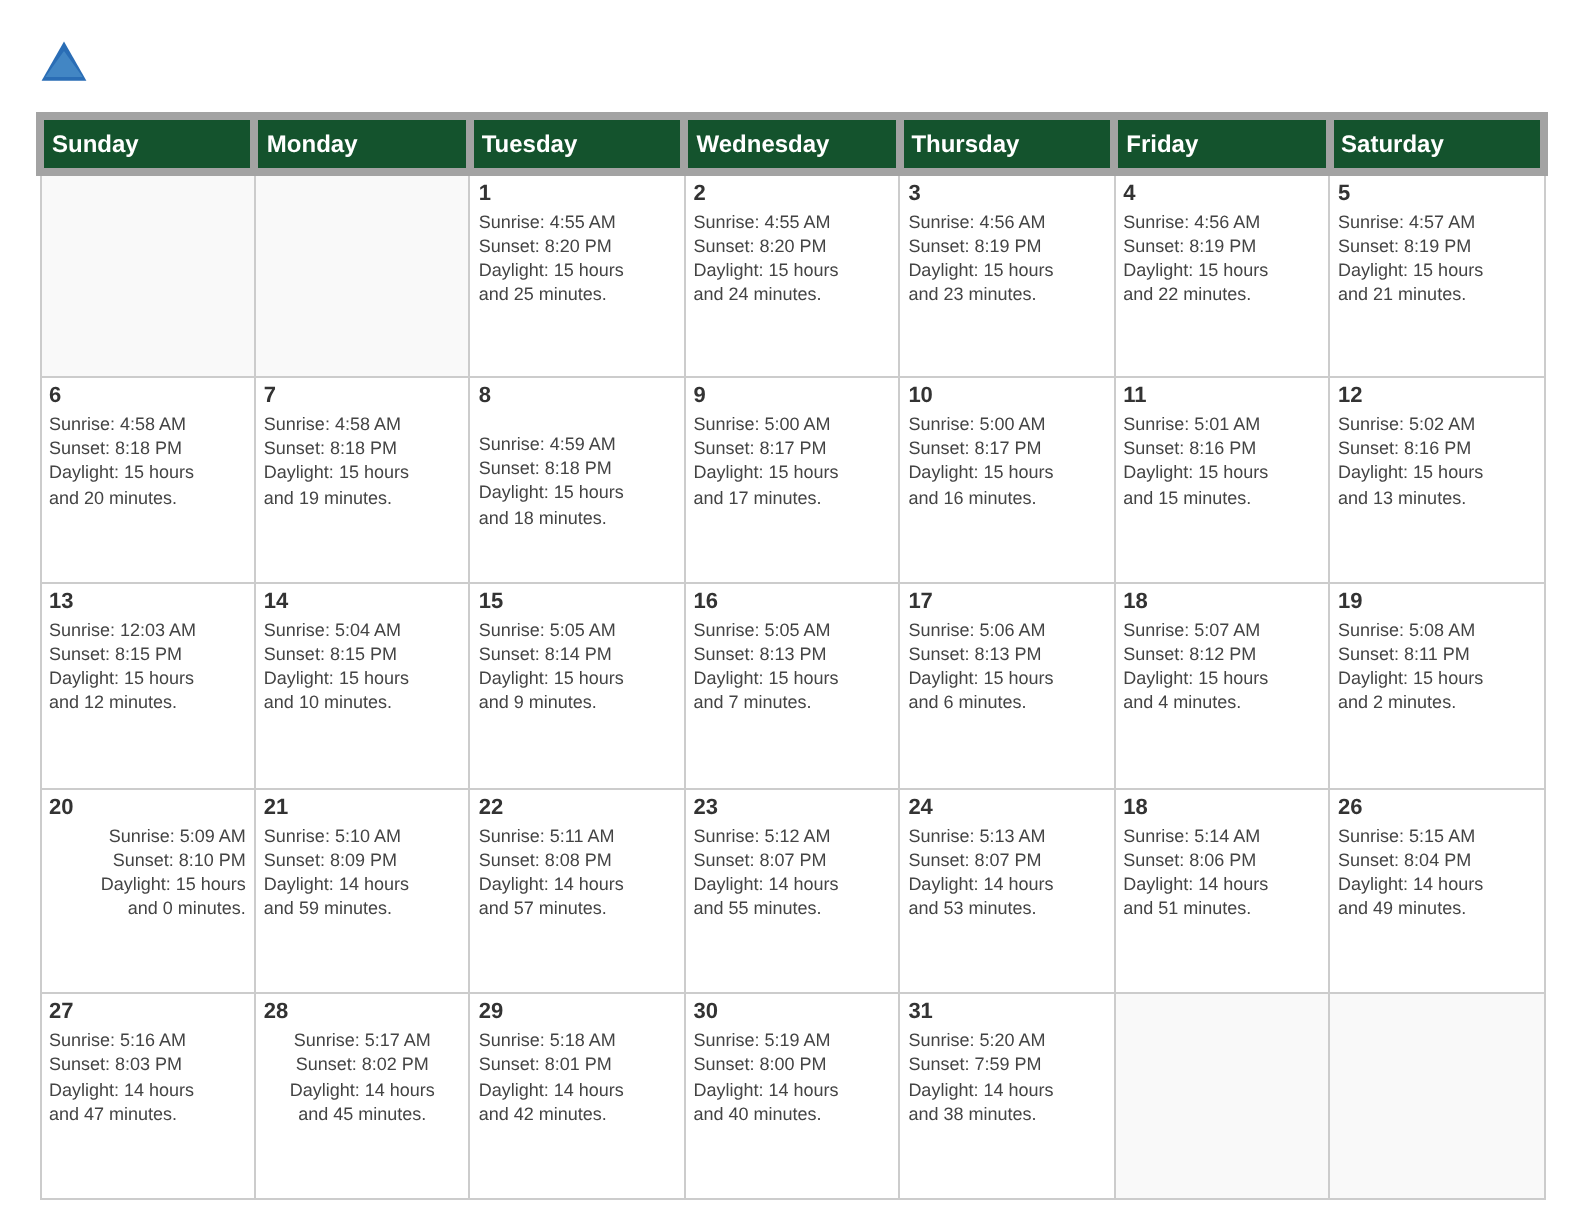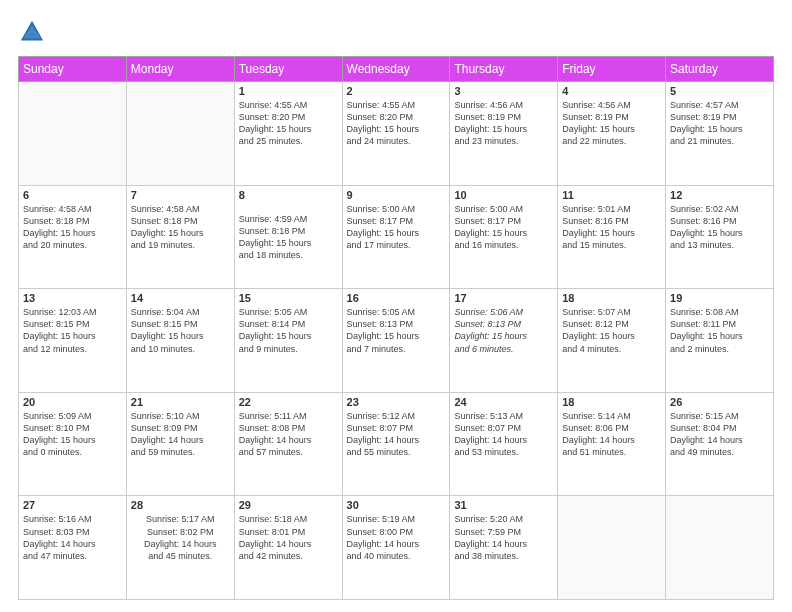--- a/index.html
+++ b/index.html
@@ -61,27 +61,27 @@
       color: #555;
     }
     .calendar {
       flex: 1;
       border: 1px solid #ccc;
       border-collapse: collapse;
       width: 100%;
       table-layout: fixed;
     }
     .calendar th {
-      background-color: #d946ef;
+      background-color: #14532d;
       color: #fff;
       font-size: 12px;
-      font-weight: normal;
+      font-weight: bold;
       padding: 5px 4px;
       text-align: left;
-      border: 1px solid #a3a3a3;
+      border: 4px solid #a3a3a3;
     }
     .calendar td {
       border: 1px solid #ccc;
       vertical-align: top;
       padding: 3px 4px;
       font-size: 9.5px;
       color: #333;
       background: #fff;
       height: 88px;
     }
@@ -249,21 +249,21 @@
           </td>
           <td>
             <span class="day-num">16</span>
             <div class="cell-text" style="white-space: pre-line;">Sunrise: 5:05 AM
 Sunset: 8:13 PM
 Daylight: 15 hours
 and 7 minutes.</div>
           </td>
           <td>
             <span class="day-num">17</span>
-            <div class="cell-text" style="white-space: pre-line; font-style: italic;">Sunrise: 5:06 AM
+            <div class="cell-text" style="white-space: pre-line;">Sunrise: 5:06 AM
 Sunset: 8:13 PM
 Daylight: 15 hours
 and 6 minutes.</div>
           </td>
           <td>
             <span class="day-num">18</span>
             <div class="cell-text" style="white-space: pre-line;">Sunrise: 5:07 AM
 Sunset: 8:12 PM
 Daylight: 15 hours
 and 4 minutes.</div>
@@ -272,21 +272,21 @@
             <span class="day-num">19</span>
             <div class="cell-text" style="white-space: pre-line;">Sunrise: 5:08 AM
 Sunset: 8:11 PM
 Daylight: 15 hours
 and 2 minutes.</div>
           </td>
         </tr>
         <tr>
           <td>
             <span class="day-num">20</span>
-            <div class="cell-text" style="white-space: pre-line;">Sunrise: 5:09 AM
+            <div class="cell-text" style="white-space: pre-line; text-align: right;">Sunrise: 5:09 AM
 Sunset: 8:10 PM
 Daylight: 15 hours
 and 0 minutes.</div>
           </td>
           <td>
             <span class="day-num">21</span>
             <div class="cell-text" style="white-space: pre-line;">Sunrise: 5:10 AM
 Sunset: 8:09 PM
 Daylight: 14 hours
 and 59 minutes.</div>

